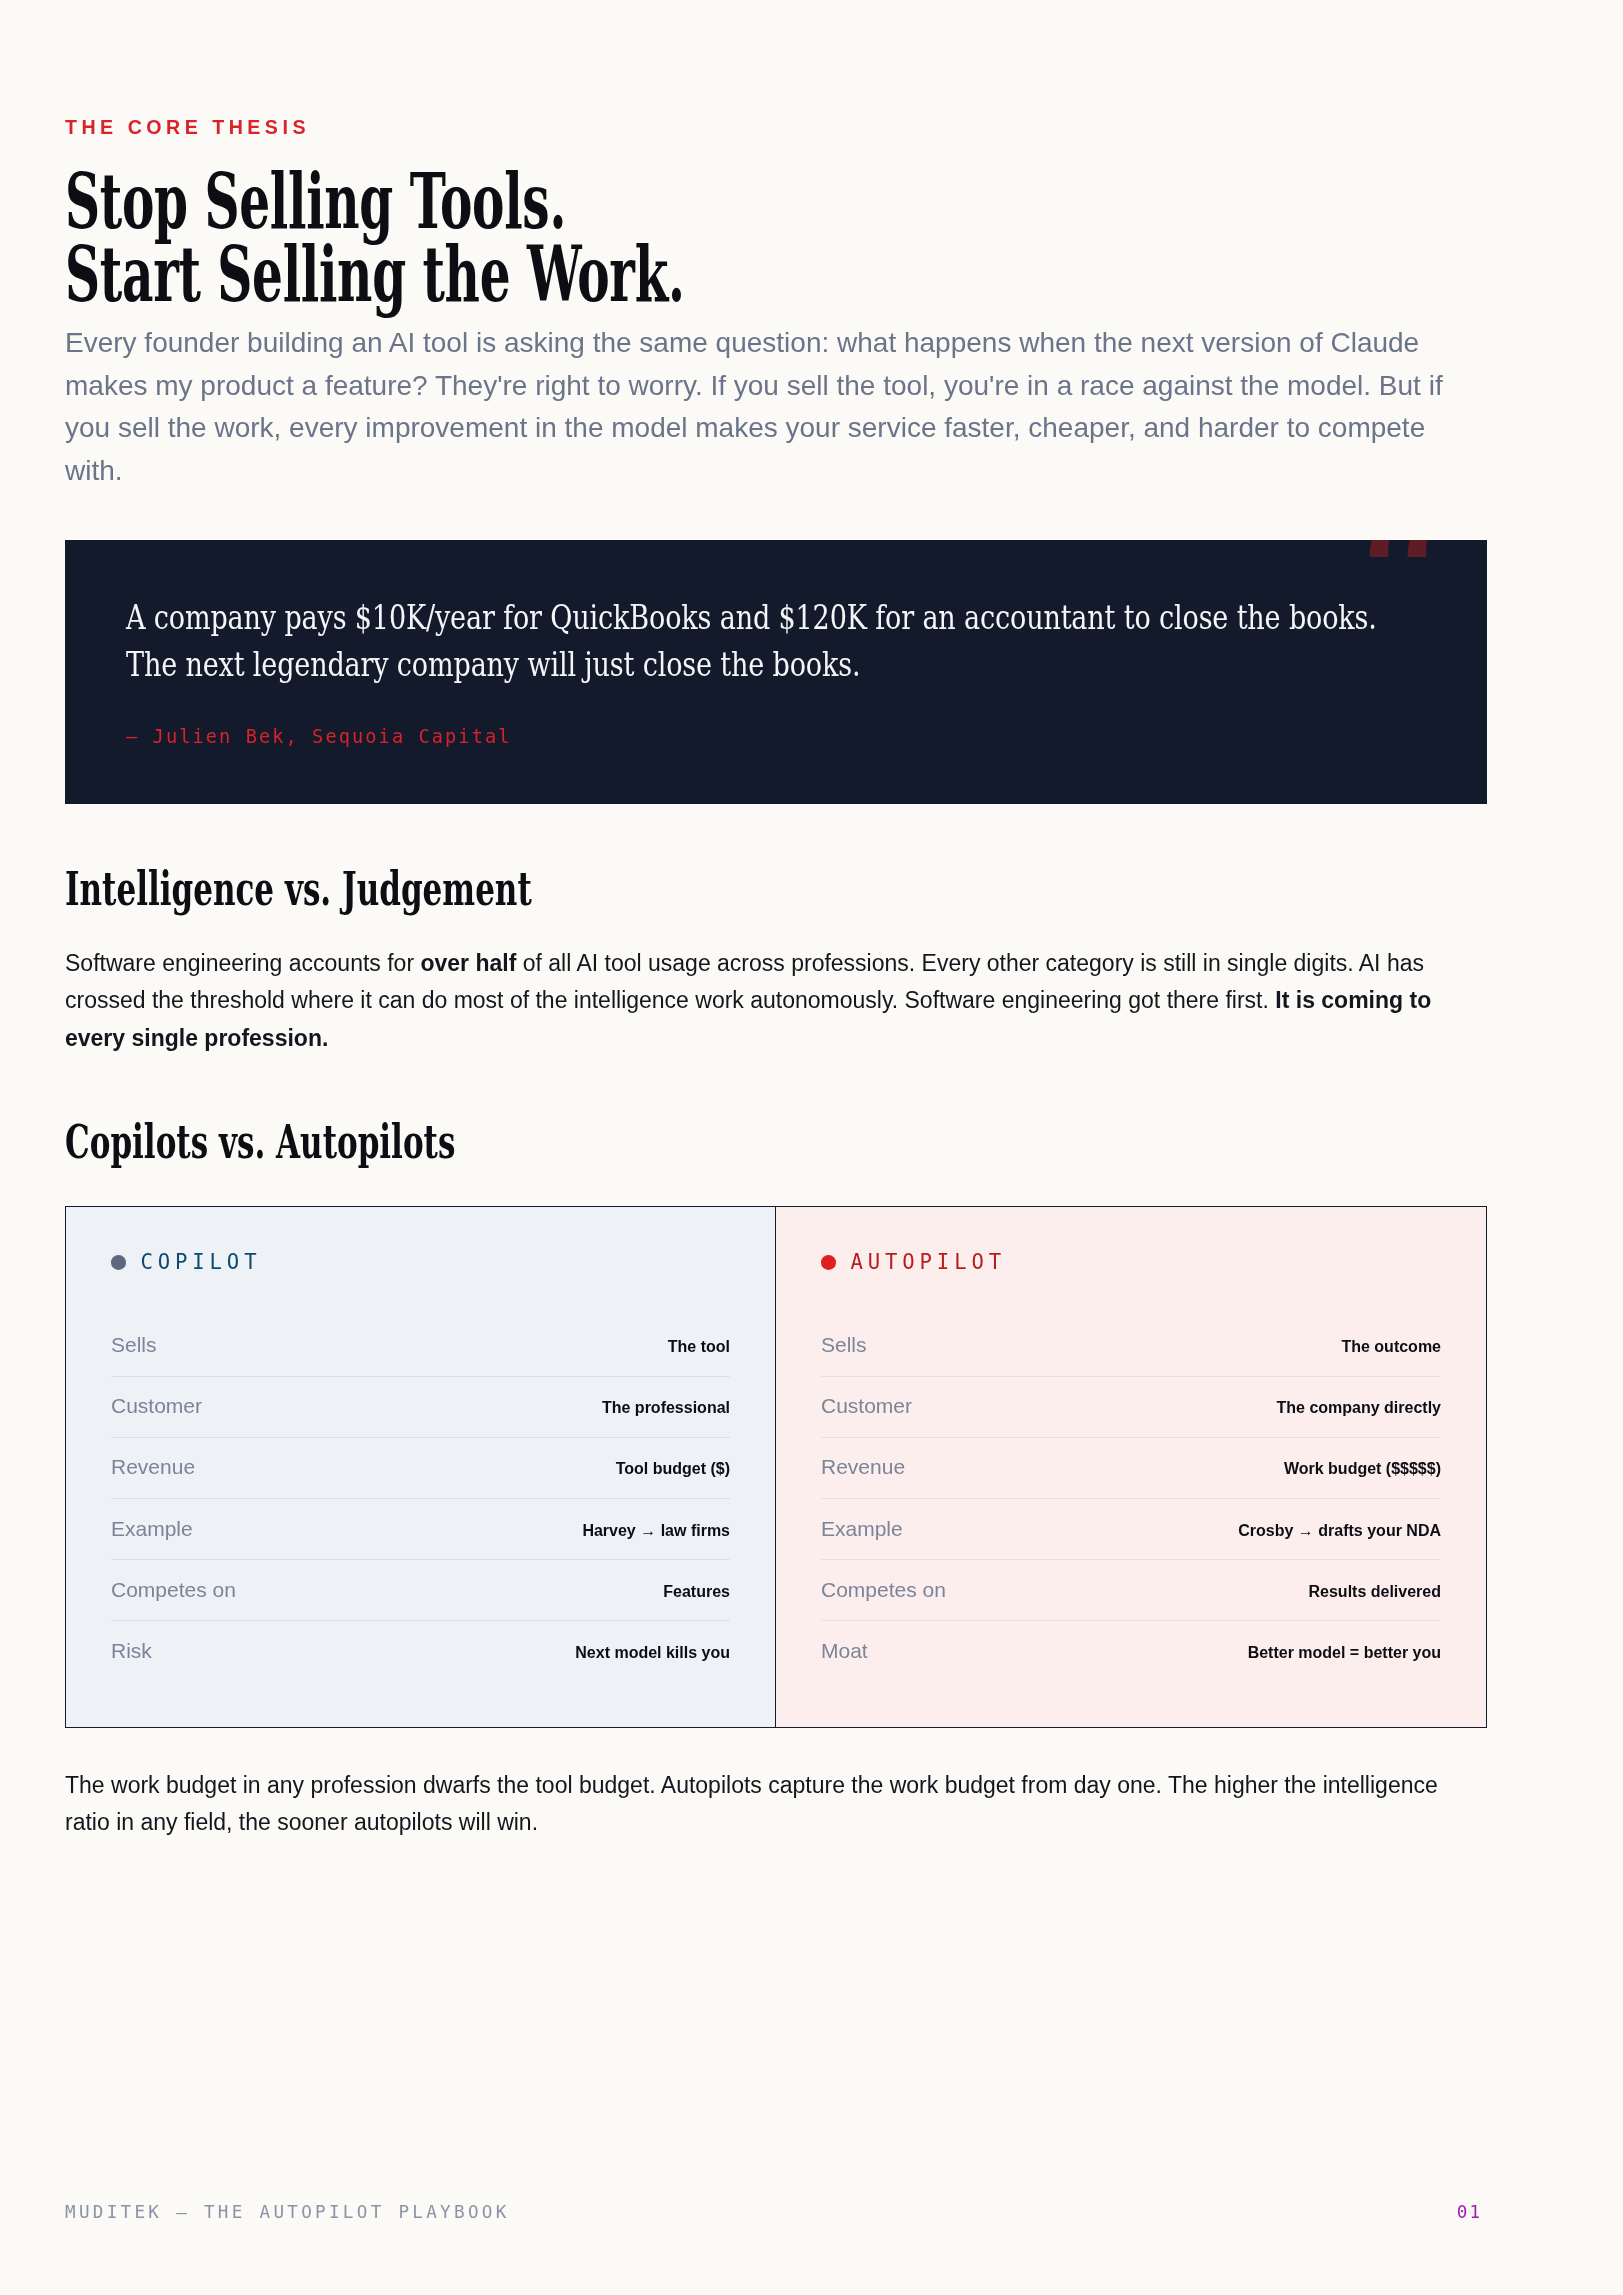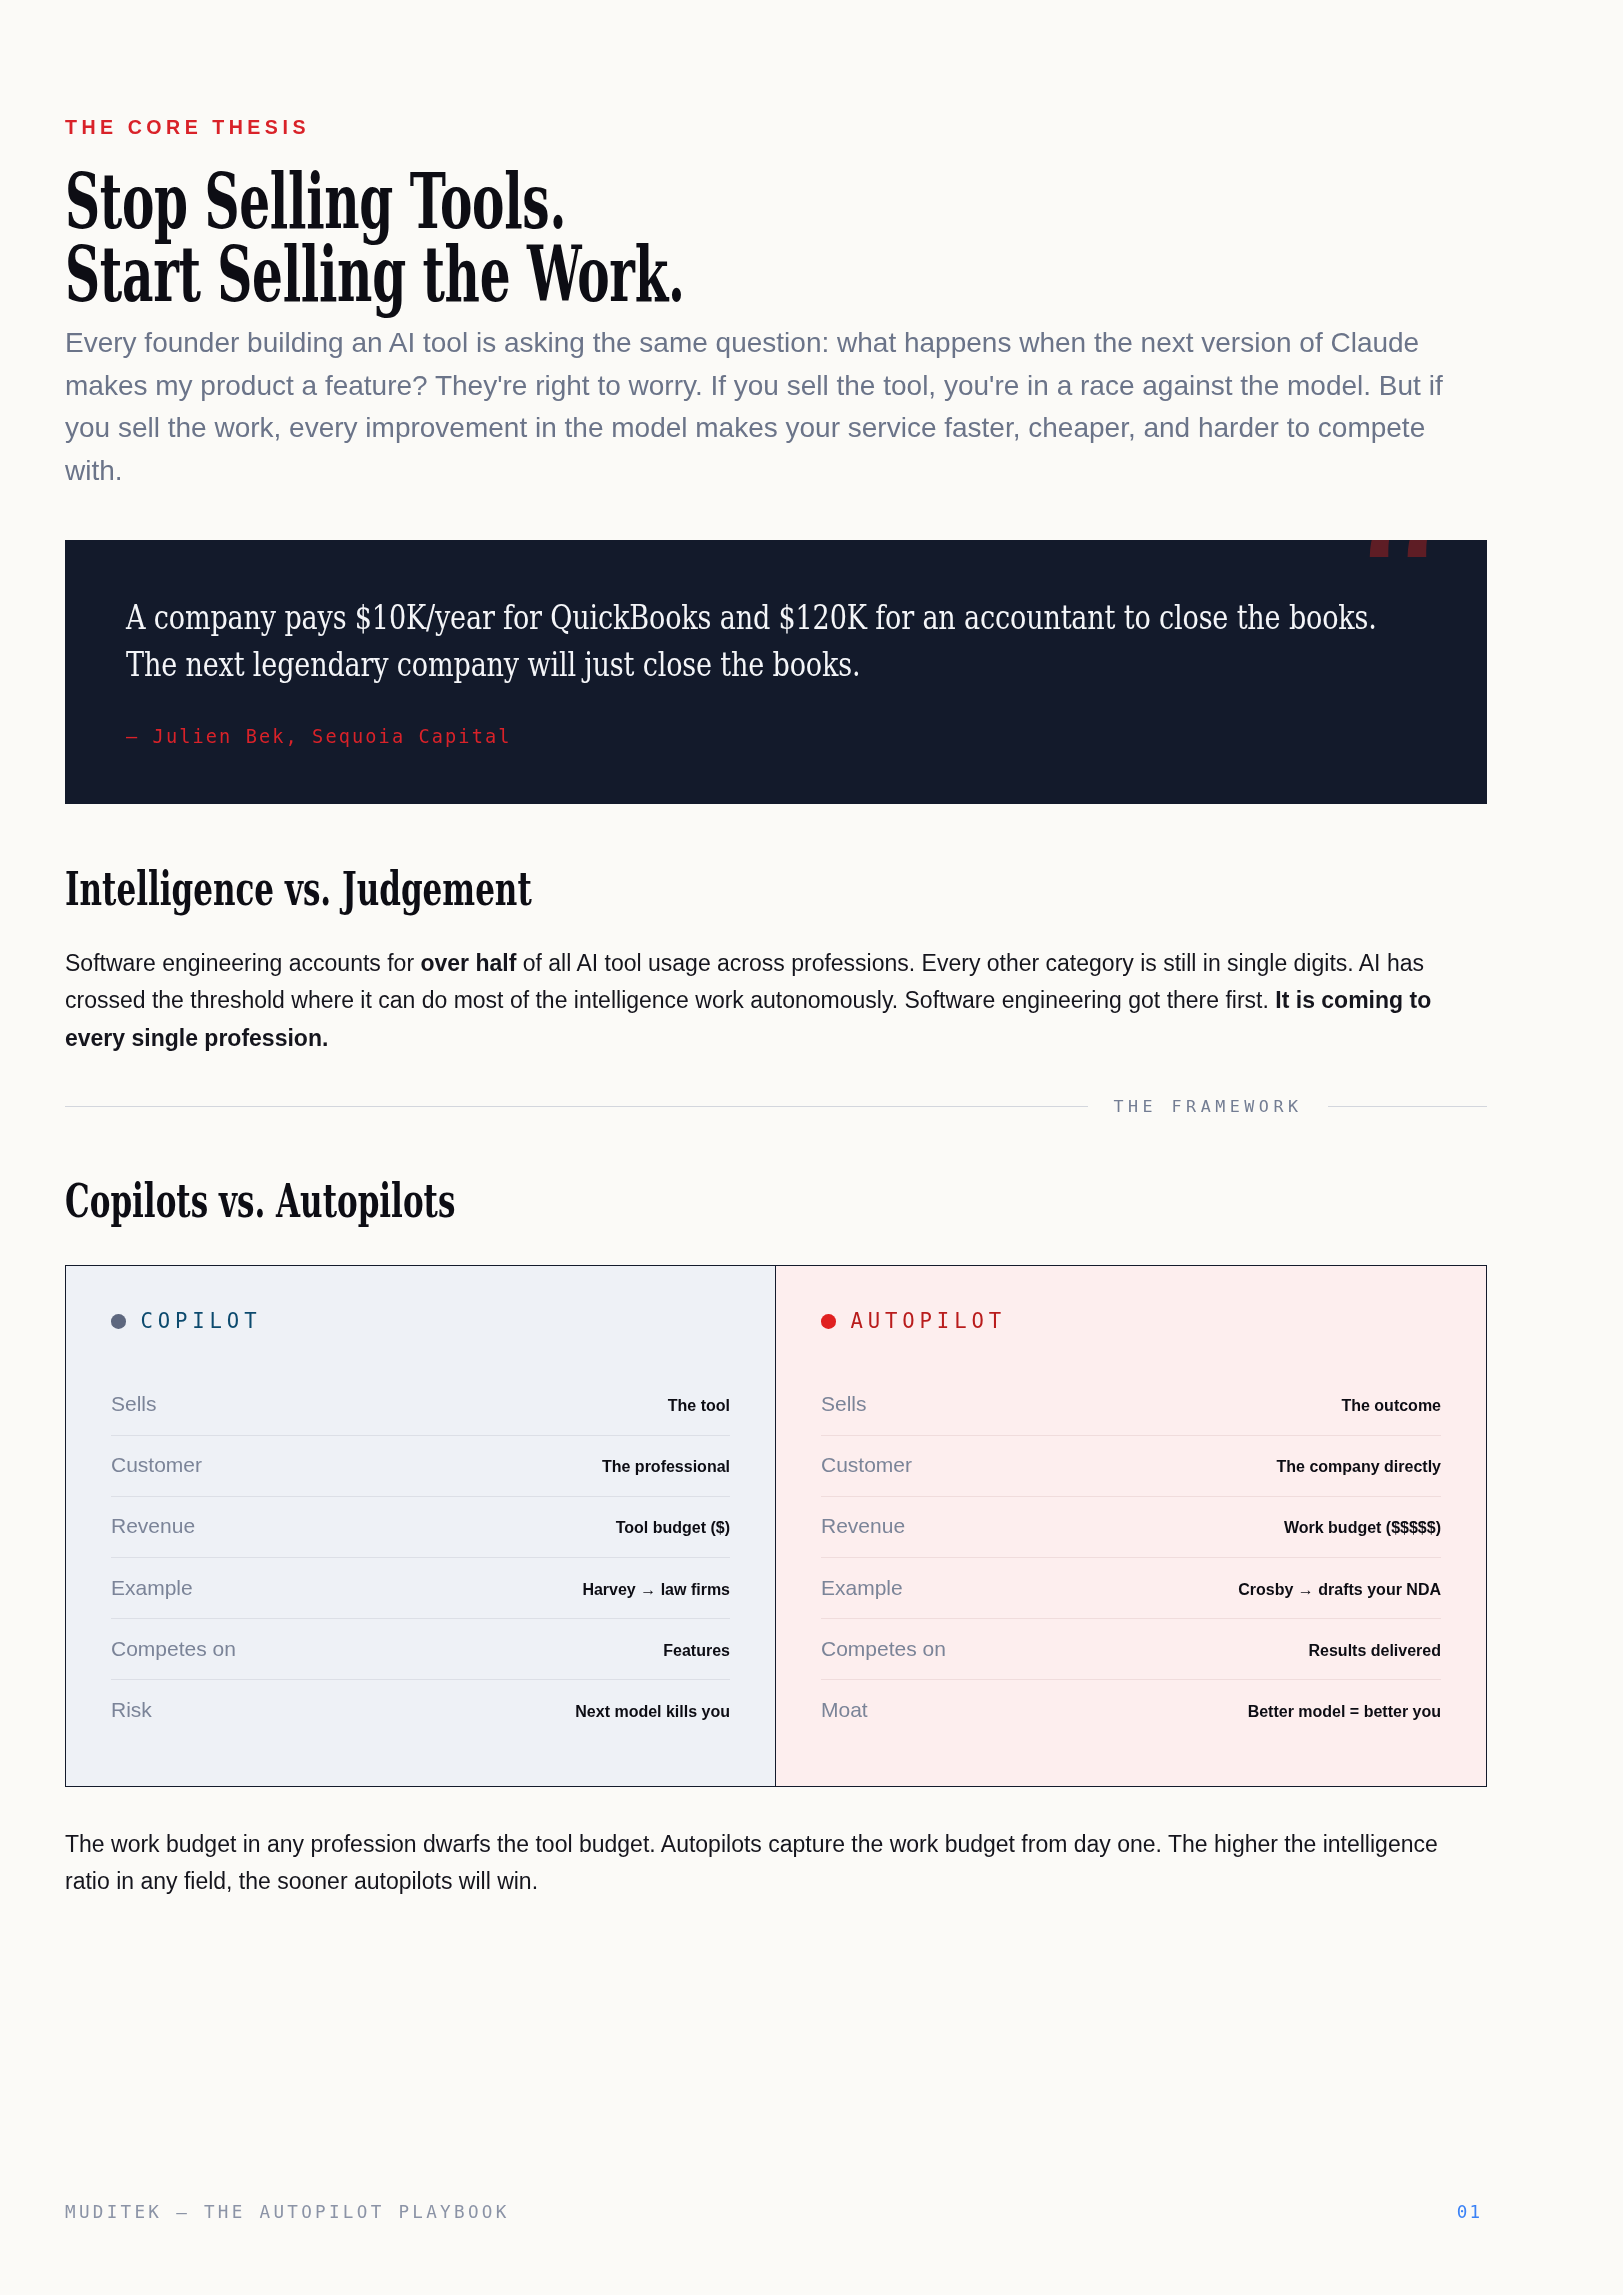--- a/index.html
+++ b/index.html
@@ -206,21 +206,21 @@
     right: 65px;
     bottom: 74px;
     display: flex;
     align-items: center;
     justify-content: space-between;
     font-family: "DejaVu Sans Mono", "Liberation Mono", monospace;
     font-size: 17.6px;
     letter-spacing: 3.3px;
     color: #8b93a6;
   }
-  .page-number { color: #3b82f6; letter-spacing: 2px; }
+  .page-number { color: #a21caf; letter-spacing: 2px; }
 </style>
 </head>
 <body>
 
 <div class="page">
 
   <div class="eyebrow">THE CORE THESIS</div>
 
   <h1 class="display-title">
     <span class="tline">Stop Selling Tools.</span>
@@ -233,25 +233,20 @@
     <span class="quote-mark">“</span>
     <blockquote class="quote-text">A company pays $10K/year for QuickBooks and $120K for an accountant to close the books. The next legendary company will just close the books.</blockquote>
     <figcaption class="quote-attrib">— Julien Bek, Sequoia Capital</figcaption>
   </figure>
 
   <h2 class="section-heading">Intelligence vs. Judgement</h2>
 
 
   <p class="body-text" id="rich-paragraph-2"><span>Software engineering accounts for </span><b>over half</b><span> of all AI tool usage across professions. Every other category is still in single digits. AI has crossed the threshold where it can do most of the intelligence work autonomously. Software engineering got there first. </span><b>It is coming to every single profession.</b></p>
 
-  <div class="framework-divider">
-    <span class="rule"></span>
-    <span class="fw-label">THE FRAMEWORK</span>
-    <span class="rule short"></span>
-  </div>
 
   <h2 class="section-heading">Copilots vs. Autopilots</h2>
 
   <div class="compare-grid" id="compare-grid">
       <div class="compare-col copilot">
         <div class="col-head">
           <span class="dot slate"></span>
           <span class="col-head-label">COPILOT</span>
         </div>
         <div class="cmp-row">

